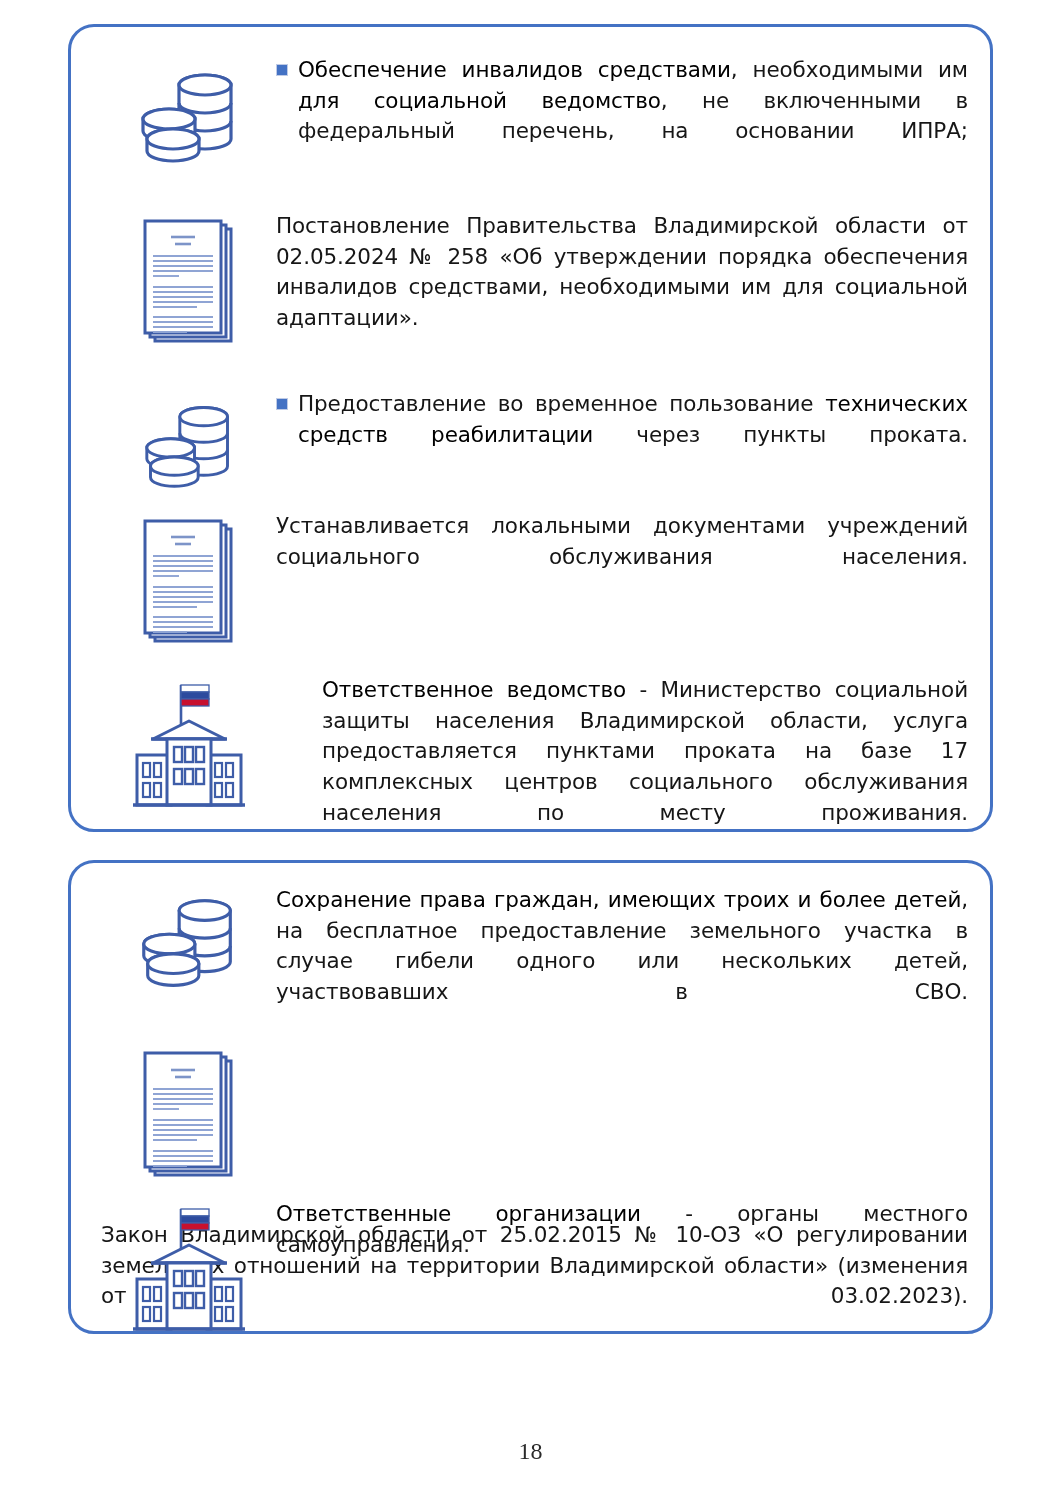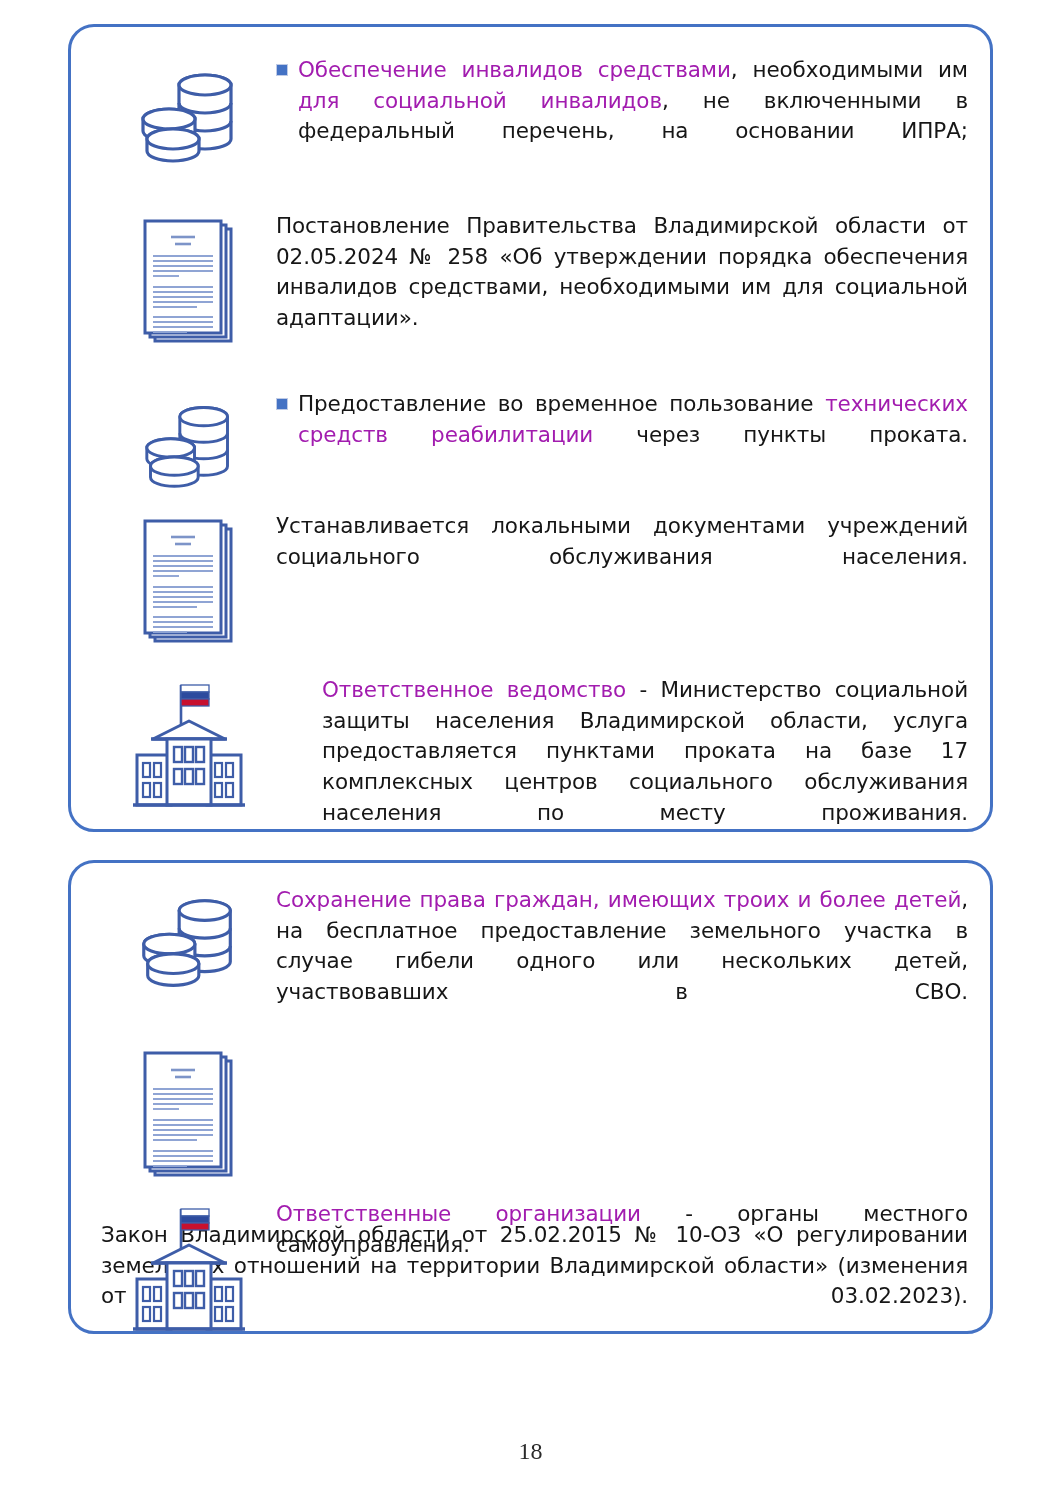--- a/index.html
+++ b/index.html
@@ -65,21 +65,21 @@
   }
   .bullet-sq {
     position: absolute;
     left: 0;
     top: 9px;
     width: 10px;
     height: 10px;
     background: #4472C4;
     border: 1px solid #bfcbe6;
   }
-  .hl { color: #a21caf; }
+  .hl { color: #000000; }
 
   
   .text-cell::after {
     content: "";
     display: inline-block;
     width: 100%;
   }
 
   .page-number {
     position: absolute;
@@ -112,21 +112,21 @@
             <path d="M50 64 a26 10 0 0 0 52 0" fill="none"></path>
 
             <path d="M14 62 a26 10 0 0 1 52 0 v12 a26 10 0 0 1 -52 0 z"></path>
             <ellipse cx="40" cy="62" rx="26" ry="10"></ellipse>
             <path d="M18 82 a26 10 0 0 1 52 0 v12 a26 10 0 0 1 -52 0 z"></path>
             <ellipse cx="44" cy="82" rx="26" ry="10"></ellipse>
           </g>
         </svg>
       </div>
       <div class="text-cell bulleted">
-        <span class="bullet-sq"></span><span class="hl">Обеспечение инвалидов средствами</span><span>, необходимыми им </span><span class="hl">для социальной инвалидов</span><span>, не включенными в федеральный перечень, на основании ИПРА;</span>
+        <span class="bullet-sq"></span><span class="hl">Обеспечение инвалидов средствами</span><span>, необходимыми им </span><span class="hl">для социальной ведомство</span><span>, не включенными в федеральный перечень, на основании ИПРА;</span>
       </div>
     </div>
 
     <div class="row" style="top: 184px;">
       <div class="icon-cell">
         <svg width="120" height="148" viewBox="0 0 120 148" aria-hidden="true">
           <g stroke="#3E5DA8" stroke-width="3" fill="#ffffff">
             <rect x="26" y="16" width="76" height="112"></rect>
             <rect x="21" y="12" width="76" height="112"></rect>
             <rect x="16" y="8" width="76" height="112"></rect>

